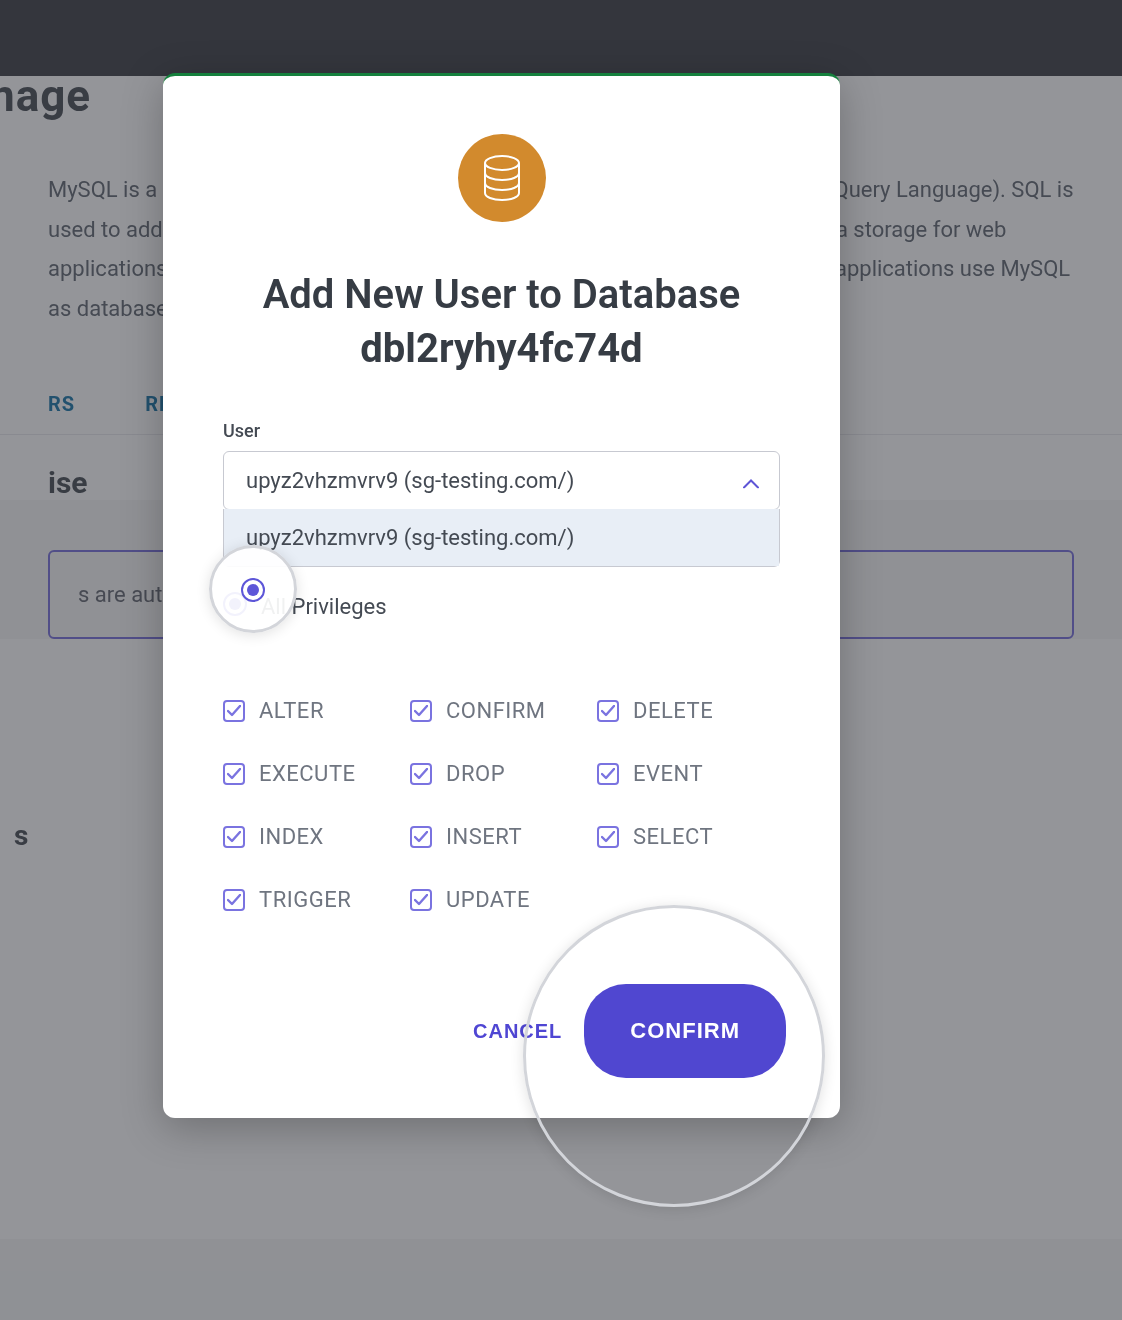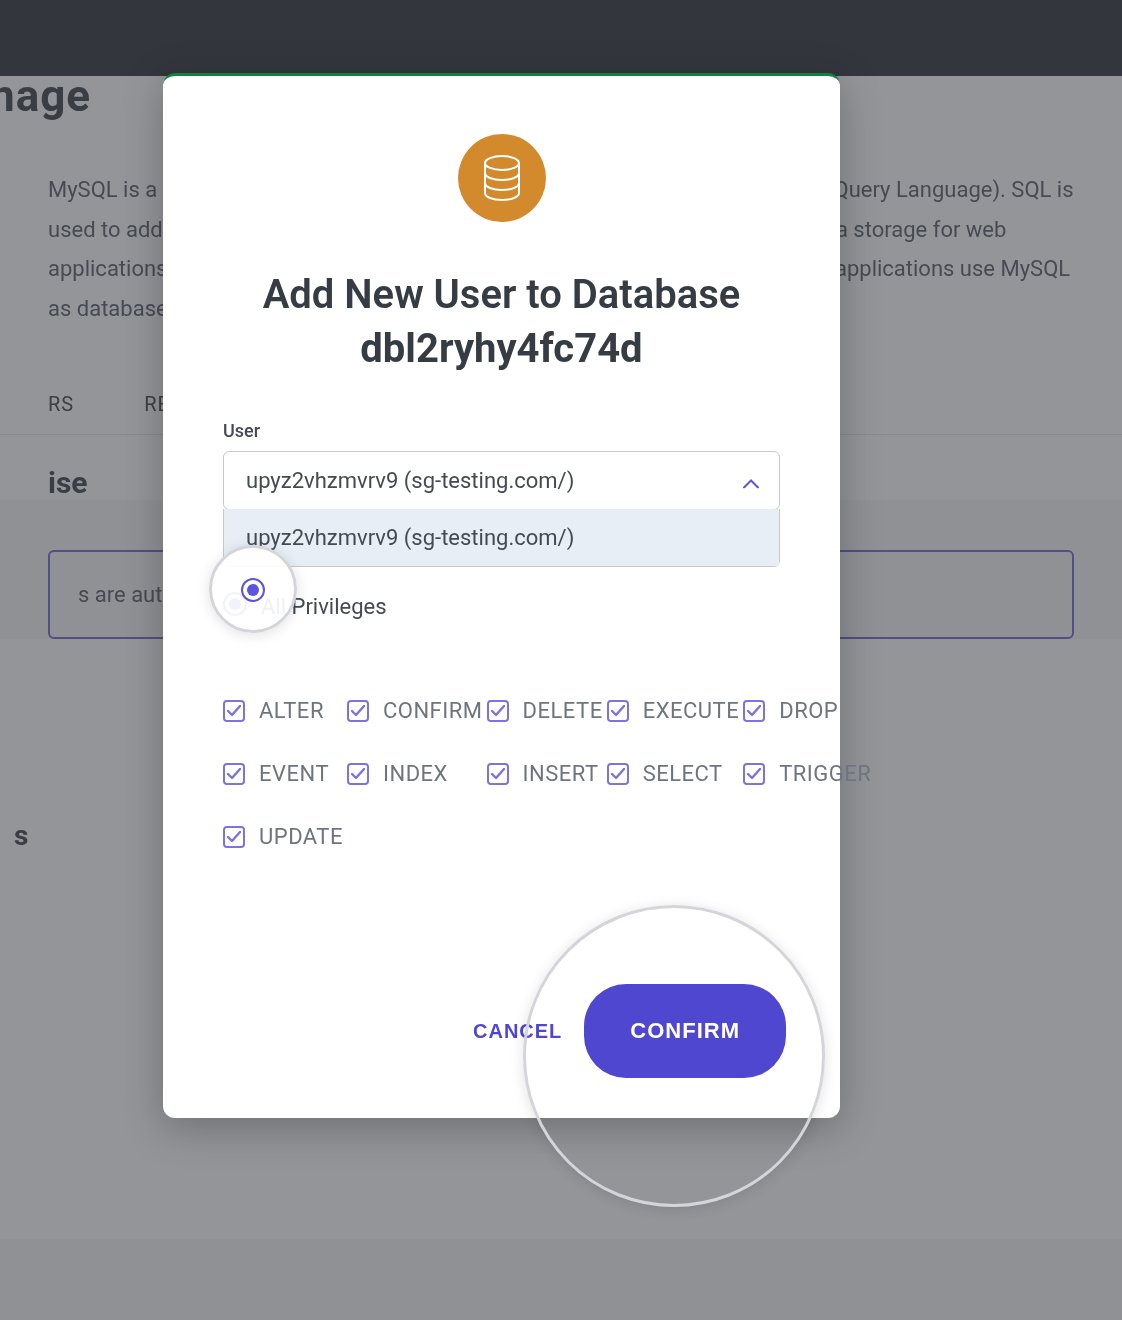--- a/index.html
+++ b/index.html
@@ -7,21 +7,21 @@
     body { background: #f5f5f5; position: relative; }
 
     .topbar { height: 76px; background: #2b2d34; }
 
     .bg-content { padding: 0; color: #444a53; }
     .bg-heading-area { height: 54px; background: #fff; position: relative; }
     .bg-title { font-size: 44px; font-weight: 700; color: #363c44; position: absolute; left: -10px; top: -6px; letter-spacing: 1px; }
 
     .bg-desc-row { background: #fff; padding: 40px 48px 48px 48px; font-size: 22px; color: #525a64; line-height: 1.8; }
     .bg-tabs-row { background: #fff; padding: 16px 48px 18px 48px; border-bottom: 1px solid #e6e6ea; display: flex; align-items: center; gap: 70px; }
-    .bg-tab { font-size: 20px; font-weight: 400; color: #404040; letter-spacing: 1px; }
+    .bg-tab { font-size: 20px; font-weight: 700; color: #0369a1; letter-spacing: 1px; }
 
     .bg-createdb { background: #fff; padding: 30px 48px 0 48px; }
     .bg-createdb-title { font-size: 30px; font-weight: 700; color: #363c44; }
 
     .bg-notice-row { padding: 50px 48px 0 48px; }
     .bg-notice { border: 2px solid #6b62d9; border-radius: 6px; padding: 30px 28px; font-size: 22px; color: #565a64; }
 
     .bg-manage { padding: 180px 0 0 0; background: #fff; height: 600px; }
     .bg-manage h3 { font-size: 28px; font-weight: 700; color: #363c44; padding-left: 14px; }
 
@@ -68,21 +68,21 @@
     }
     .select-option { padding: 16px 22px; font-size: 22px; color: #444a53; background: #e8eef6; cursor: pointer; }
 
     .radio-row { display: flex; gap: 6px; margin-top: 80px; align-items: flex-start; }
     .radio-item { display: flex; align-items: flex-start; gap: 14px; flex: 1; cursor: pointer; }
     .radio { width: 24px; height: 24px; border: 2px solid #5d56d8; border-radius: 50%; flex-shrink: 0; display: inline-flex; align-items: center; justify-content: center; margin-top: 2px; }
     .radio.unchecked { border-color: #8a8f99; }
     .radio-dot { width: 12px; height: 12px; border-radius: 50%; background: #5d56d8; }
     .radio-label { font-size: 22px; color: #444a53; line-height: 1.55; text-align: center; }
 
-    .privs-grid { display: grid; grid-template-columns: repeat(5, 1fr); column-gap: 4px; row-gap: 38px; margin-top: 74px; }
+    .privs-grid { display: grid; grid-template-columns: repeat(3, 1fr); column-gap: 4px; row-gap: 38px; margin-top: 74px; }
     .priv-item { display: flex; align-items: center; gap: 14px; cursor: pointer; }
     .chk {
       width: 22px; height: 22px; border: 2px solid #7a73e0; border-radius: 4px;
       display: inline-flex; align-items: center; justify-content: center; flex-shrink: 0;
     }
     .chk svg { display: block; }
     .priv-label { font-size: 22px; color: #6f7580; letter-spacing: 0.5px; }
 
     .modal-actions { position: absolute; left: 0; right: 0; bottom: 40px; display: flex; justify-content: flex-end; align-items: center; gap: 12px; padding-right: 54px; }
     .btn-cancel { font-size: 20px; font-weight: 700; color: #4f46d3; letter-spacing: 1px; background: none; border: none; cursor: pointer; padding: 14px 10px; }

